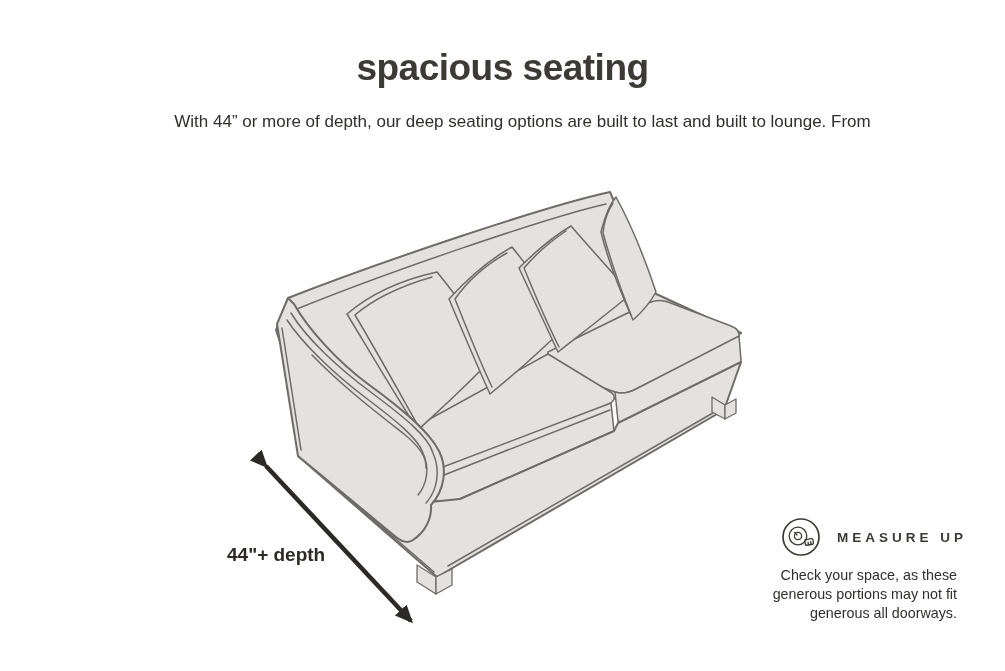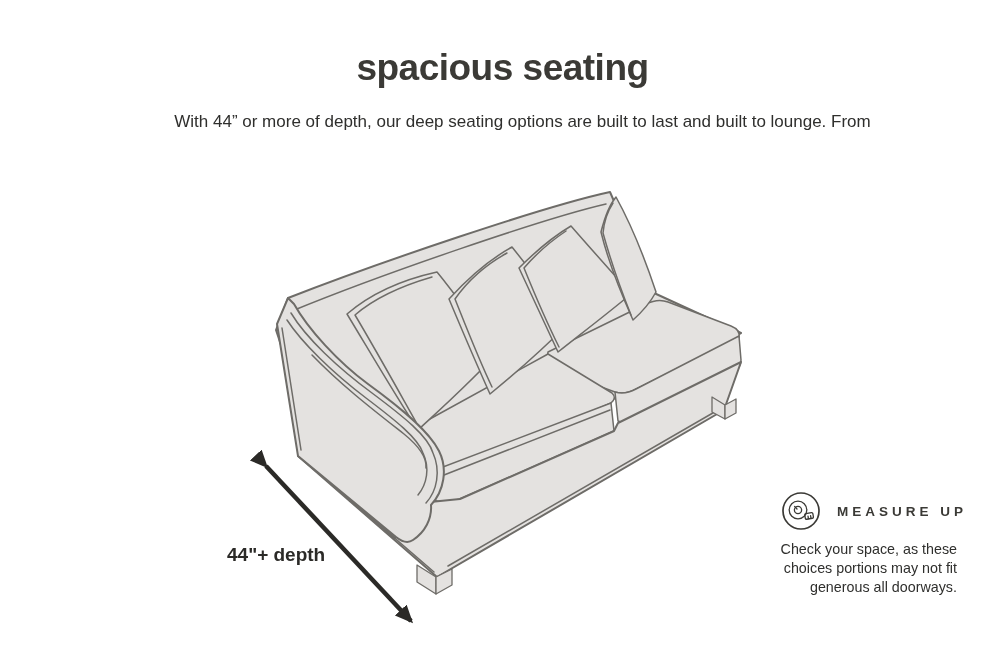--- a/index.html
+++ b/index.html
@@ -27,21 +27,21 @@
   .fl2{fill:var(--sofa-fill,#e4e2e0);stroke:var(--sofa-line,#6e6c68);stroke-width:1.3;stroke-linejoin:round;}
   .heavy{stroke-width:2;}
   .arrowline{stroke:var(--arrow,#2b2a27);stroke-width:4.5;fill:none;}
   .arrowhead{fill:var(--arrow,#2b2a27);}
   
   .depth-label{
     position:absolute;left:227px;top:544px;
     font-size:19px;font-weight:bold;color:#2b2a27;letter-spacing:0px;
   }
   
-  .measure-up{position:absolute;left:778px;top:488px;width:185px;}
+  .measure-up{position:absolute;left:778px;top:514px;width:185px;}
   .mu-head{display:flex;align-items:center;gap:13px;}
   .mu-icon{width:46px;height:46px;flex:0 0 auto;}
   .mu-icon .ic{fill:none;stroke:var(--ink,#3b3a36);stroke-width:1.7;stroke-linecap:round;stroke-linejoin:round;}
   .mu-icon .ic-thin{fill:none;stroke:var(--ink,#3b3a36);stroke-width:1.3;stroke-linecap:round;stroke-linejoin:round;}
   .mu-title{
     font-size:13.5px;font-weight:bold;letter-spacing:4px;color:#3b3a36;white-space:nowrap;
   }
   .mu-note{
     margin:6px 0 0 0;width:204px;margin-left:-25px;
     text-align:right;font-size:14.3px;line-height:19px;color:#2f2f2d;
@@ -131,16 +131,16 @@
         <circle class="ic-thin" cx="20" cy="22" r="3.6"></circle>
         <line class="ic-thin" x1="19" y1="21" x2="16.6" y2="18.4"></line>
         <g transform="rotate(-10 31 28)">
           <rect class="ic-thin" x="27" y="25.2" width="8.2" height="5.6" rx="1.2"></rect>
           <line class="ic-thin" x1="30" y1="28" x2="30" y2="30.4"></line>
           <line class="ic-thin" x1="32.6" y1="28" x2="32.6" y2="30.4"></line>
         </g>
       </svg>
       <span class="mu-title">MEASURE UP</span>
     </div>
-    <p class="mu-note"><span>Check your space, as these</span><br><span>choices portions may not fit</span><br><span>generous all doorways.</span></p>
+    <p class="mu-note"><span>Check your space, as these</span><br><span>generous portions may not fit</span><br><span>generous all doorways.</span></p>
   </div>
 
 </div>
 
 </body></html>

